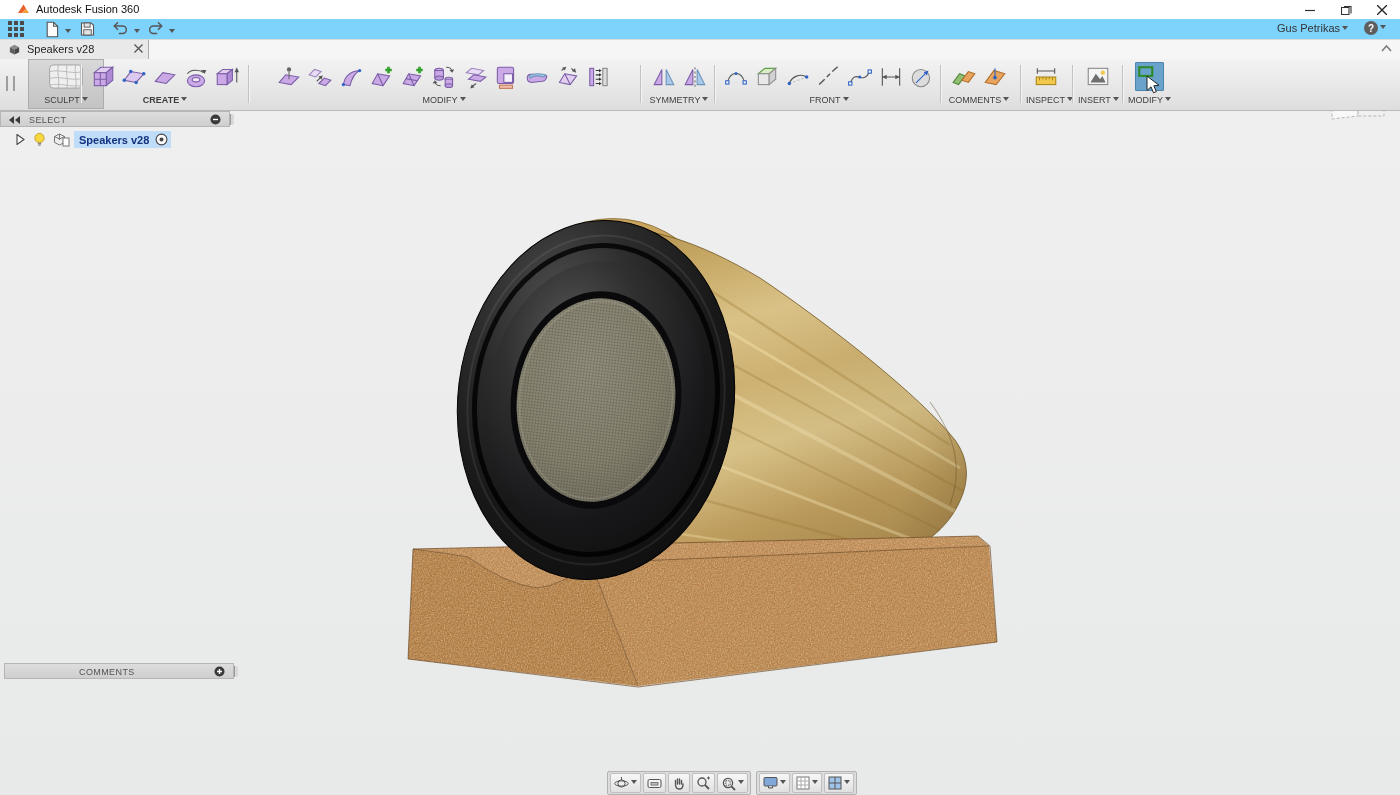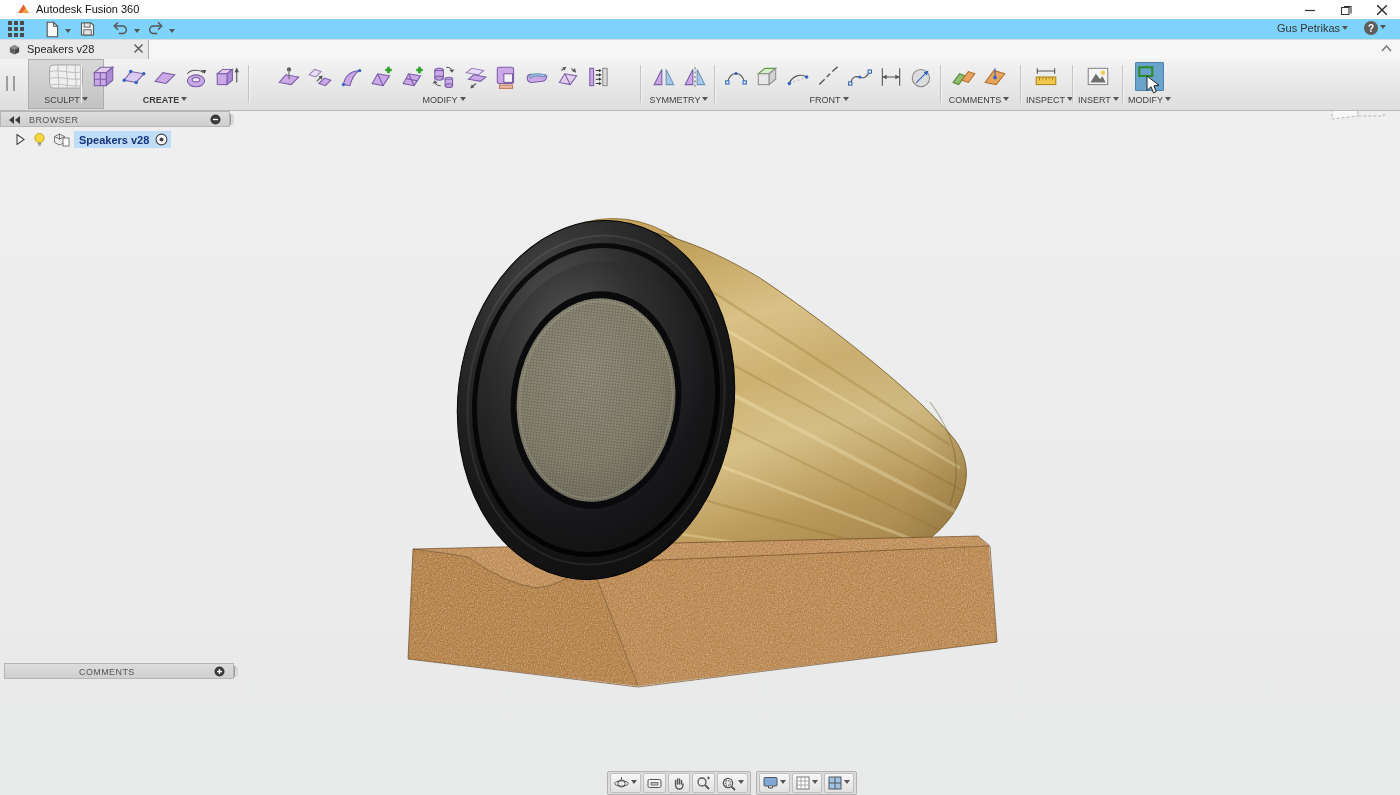--- a/index.html
+++ b/index.html
@@ -575,21 +575,21 @@
   </svg>
 </div>
 
 <div class="panel-bar browser-bar">
   <span class="abs" style="left:8px;top:4px;">
     <svg width="12" height="8" viewBox="0 0 12 8">
         <polygon points="5,0 5,8 0,4" fill="#3A3A3A"></polygon>
         <polygon points="11,0 11,8 6,4" fill="#3A3A3A"></polygon>
       </svg>
   </span>
-  <span class="bar-label" style="left:28px;">BROWSER</span>
+  <span class="bar-label" style="left:28px;">SELECT</span>
   <span class="bar-circle">
     <svg width="11" height="11" viewBox="0 0 11 11">
         <circle cx="5.5" cy="5.5" r="5" fill="#3A3A3A"></circle>
         <path d="M3,5.5 H8" stroke="#fff" stroke-width="1.4"></path>
       </svg>
   </span>
   <span class="panel-handle"></span>
 </div>
 <div class="browser-row">
   <span style="margin-left:16px;">

